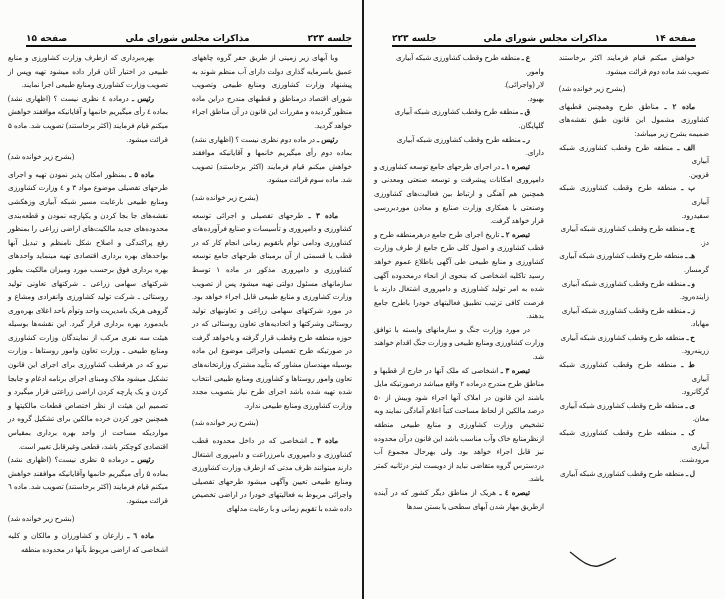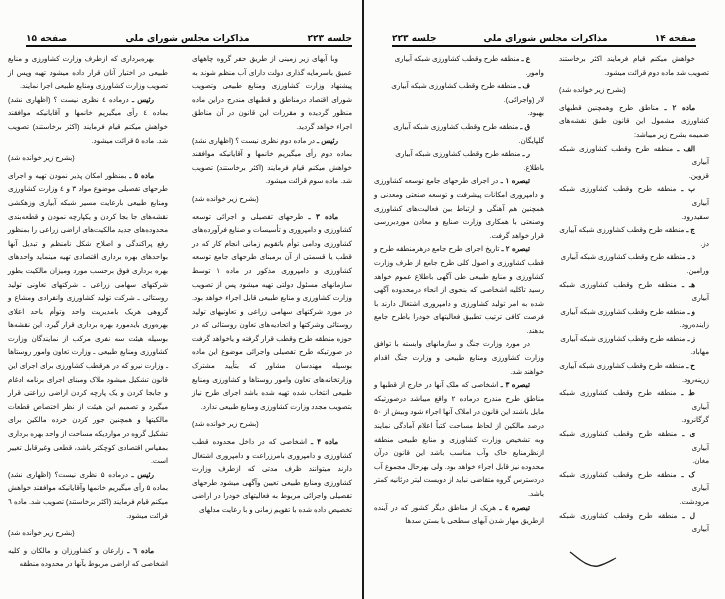--- a/index.html
+++ b/index.html
@@ -34,21 +34,21 @@
   .page.right .header { left:28px; width:304px; }
   .header-rule {
     position:absolute; top:45px; height:2px; background:#111;
   }
   .page.left .header-rule { left:26px; width:326px; }
   .page.right .header-rule { left:28px; width:304px; }
   .col {
     position:absolute; top:52px;
     direction:rtl; text-align:justify;
     font-size:7.2px; line-height:13.6px;
-    font-family:Liberation Sans, sans-serif;
+    font-family:Liberation Serif, serif;
   }
   .page.left .col.c1 { left:8px; width:160px; }
   .page.left .col.c2 { left:192px; width:160px; }
   .page.right .col.c1 { left:10px; width:170px; }
   .page.right .col.c2 { left:195px; width:150px; }
   .col p { margin:0 0 0 0; text-indent:14px; }
   .col p.center { text-align:left; text-indent:0; margin:4px 0; }
   .col b { font-weight:bold; }
   .item { margin:0; }
   .item .lead { text-indent:14px; display:block; }
@@ -107,25 +107,22 @@
       </div>
       <div class="item">
         <span class="lead"><b>ب ـ</b> <span>منطقه طرح وقطب کشاورزی شبکه آبیاری</span></span>
         <span class="tail">سفیدرود.</span>
       </div>
       <div class="item">
         <span class="lead"><b>ج ـ</b> <span>منطقه طرح وقطب کشاورزی شبکه آبیاری</span></span>
         <span class="tail">دز.</span>
       </div>
       <div class="item">
-        <span class="lead"><b>د ـ</b> <span>منطقه طرح وقطب کشاورزی شبکه آبیاری</span></span>
-        <span class="tail">ورامین.</span>
-      </div>
-      <div class="item">
         <span class="lead"><b>هـ ـ</b> <span>منطقه طرح وقطب کشاورزی شبکه آبیاری</span></span>
+        <span class="tail">گرمسار.</span>
       </div>
       <div class="item">
         <span class="lead"><b>و ـ</b> <span>منطقه طرح وقطب کشاورزی شبکه آبیاری</span></span>
         <span class="tail">زاینده‌رود.</span>
       </div>
       <div class="item">
         <span class="lead"><b>ز ـ</b> <span>منطقه طرح وقطب کشاورزی شبکه آبیاری</span></span>
         <span class="tail">مهاباد.</span>
       </div>
       <div class="item">
@@ -147,33 +144,32 @@
       <div class="item">
         <span class="lead"><b>ل ـ</b> <span>منطقه طرح وقطب کشاورزی شبکه آبیاری</span></span>
       </div>
     </div>
   <div class="col c1">
       <div class="item">
         <span class="lead"><b>ع ـ</b> <span>منطقه طرح وقطب کشاورزی شبکه آبیاری</span></span>
         <span class="tail">وامور.</span>
       </div>
       <div class="item">
-        <span class="lead"><b>ف ـ</b> <span>منطقه طرح وقطب کشاورزی شبکه آبیاری</span></span>
         <span class="tail">لار (واجرائی).</span>
       </div>
       <div class="item">
         <span class="tail">بهبود.</span>
       </div>
       <div class="item">
         <span class="lead"><b>ق ـ</b> <span>منطقه طرح وقطب کشاورزی شبکه آبیاری</span></span>
         <span class="tail">گلپایگان.</span>
       </div>
       <div class="item">
         <span class="lead"><b>ر ـ</b> <span>منطقه طرح وقطب کشاورزی شبکه آبیاری</span></span>
-        <span class="tail">باطلاع.</span>
+        <span class="tail">دارای.</span>
       </div>
       <p><b>تبصره ۱ ـ</b> <span>در اجرای طرحهای جامع توسعه کشاورزی و دامپروری امکانات پیشرفت و توسعه صنعتی ومعدنی و همچنین هم آهنگی و ارتباط بین فعالیت‌های کشاورزی وصنعتی با همکاری وزارت صنایع و معادن موردبررسی قرار خواهد گرفت.</span></p>
       <p><b>تبصره ۲ ـ</b> <span>تاریخ اجرای طرح جامع درهرمنطقه طرح و قطب کشاورزی و اصول کلی طرح جامع از طرف وزارت کشاورزی و منابع طبیعی طی آگهی باطلاع عموم خواهد رسید تاکلیه اشخاصی که بنحوی از انحاء درمحدوده آگهی شده به امر تولید کشاورزی و دامپروری اشتغال دارند با فرصت کافی ترتیب تطبیق فعالیتهای خودرا باطرح جامع بدهند.</span></p>
       <p><span>در مورد وزارت جنگ و سازمانهای وابسته با توافق وزارت کشاورزی ومنابع طبیعی و وزارت جنگ اقدام خواهند شد.</span></p>
       <p><b>تبصره ۳ ـ</b> <span>اشخاصی که ملک آنها در خارج از قطبها و مناطق طرح مندرج درماده ۲ واقع میباشد درصورتیکه مایل باشند این قانون در املاک آنها اجراء شود وبیش از ۵۰ درصد مالکین از لحاظ مساحت کتباً اعلام آمادگی نمایند وبه تشخیص وزارت کشاورزی و منابع طبیعی منطقه ازنظرمنابع خاک وآب مناسب باشد این قانون درآن محدوده نیز قابل اجراء خواهد بود. ولی بهرحال مجموع آب دردسترس گروه متقاضی نباید از دویست لیتر درثانیه کمتر باشد.</span></p>
       <p><b>تبصره ٤ ـ</b> <span>هریک از مناطق دیگر کشور که در آینده ازطریق مهار شدن آبهای سطحی یا بستن سدها</span></p>
     </div>
 </div>
 
 <svg class="signature" viewBox="0 0 50 24">

